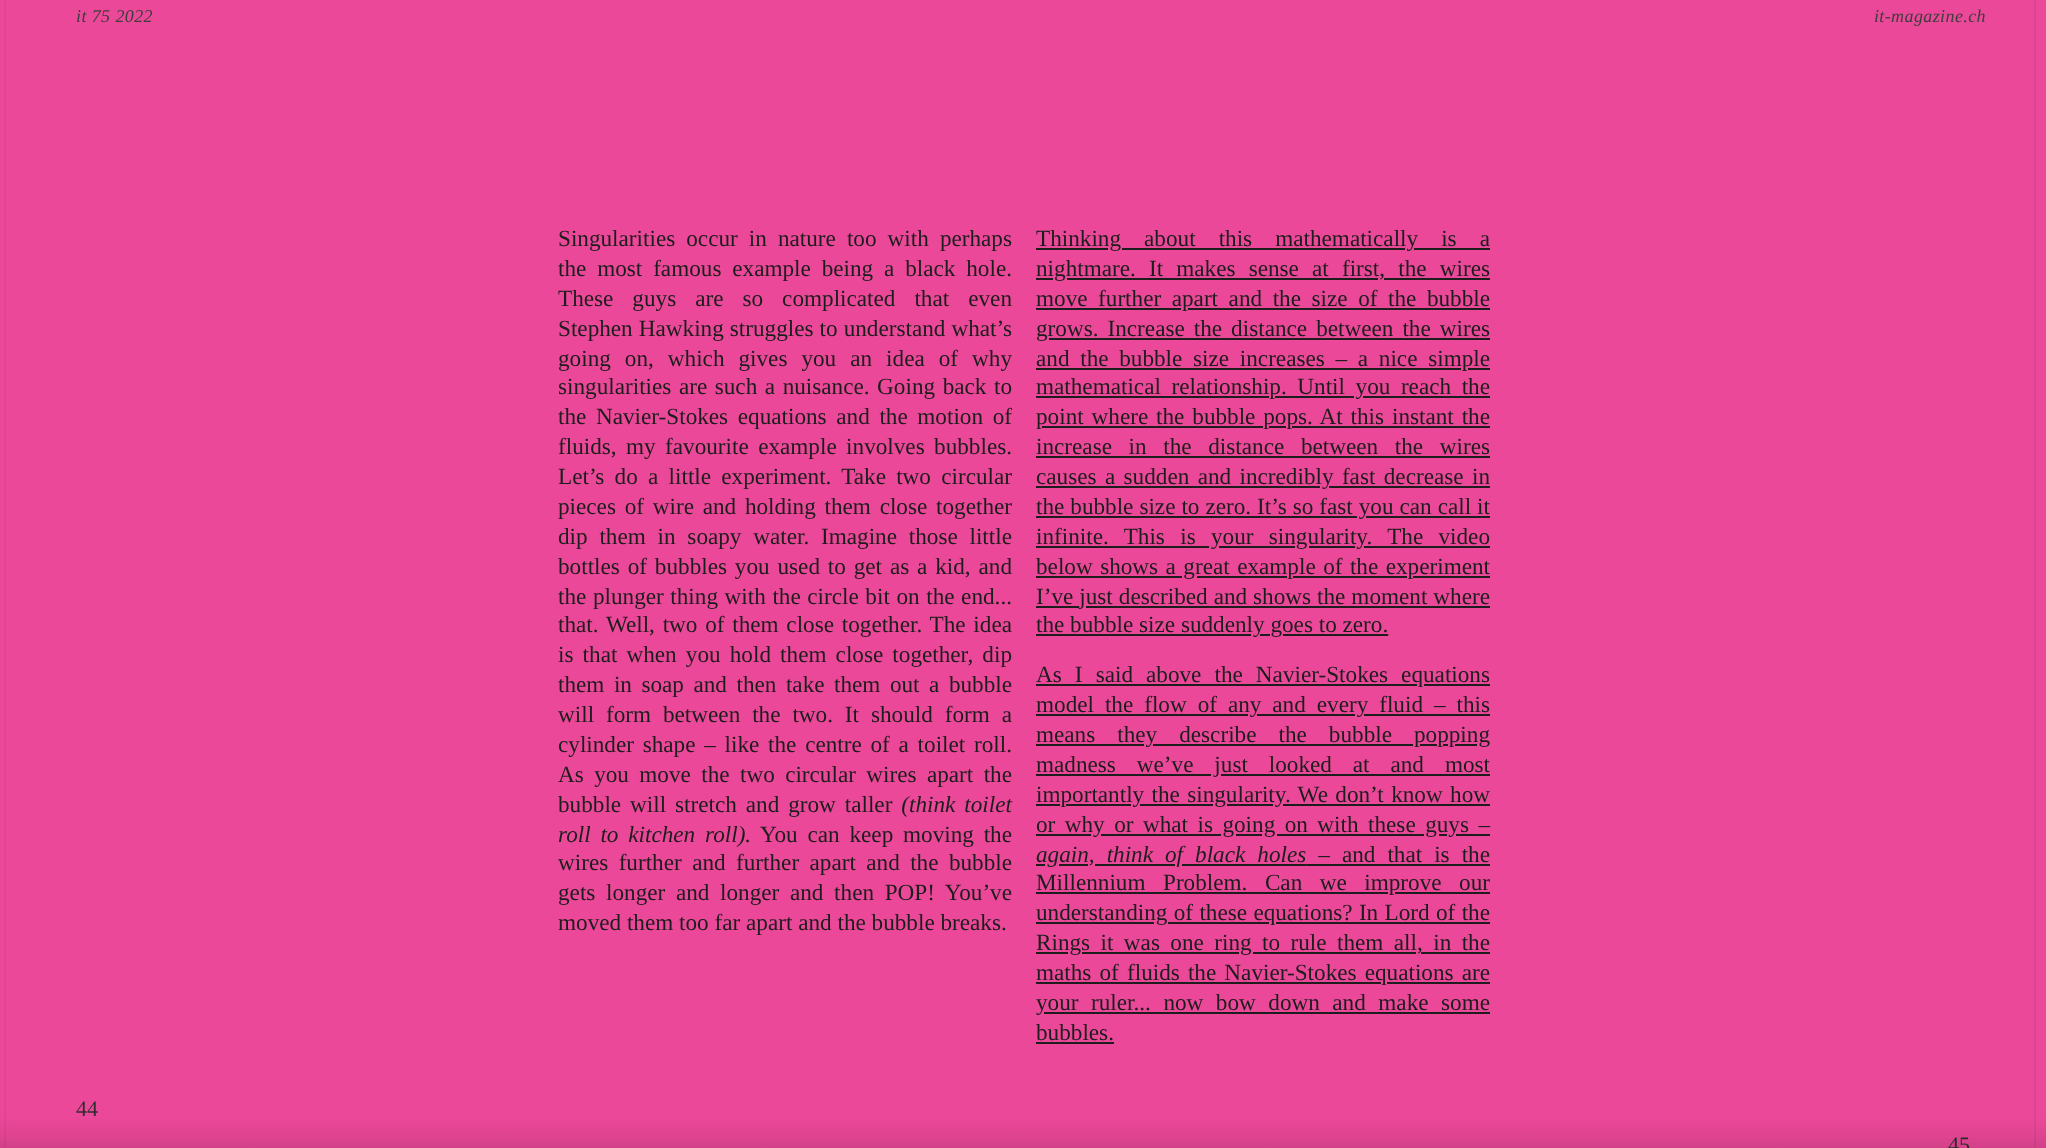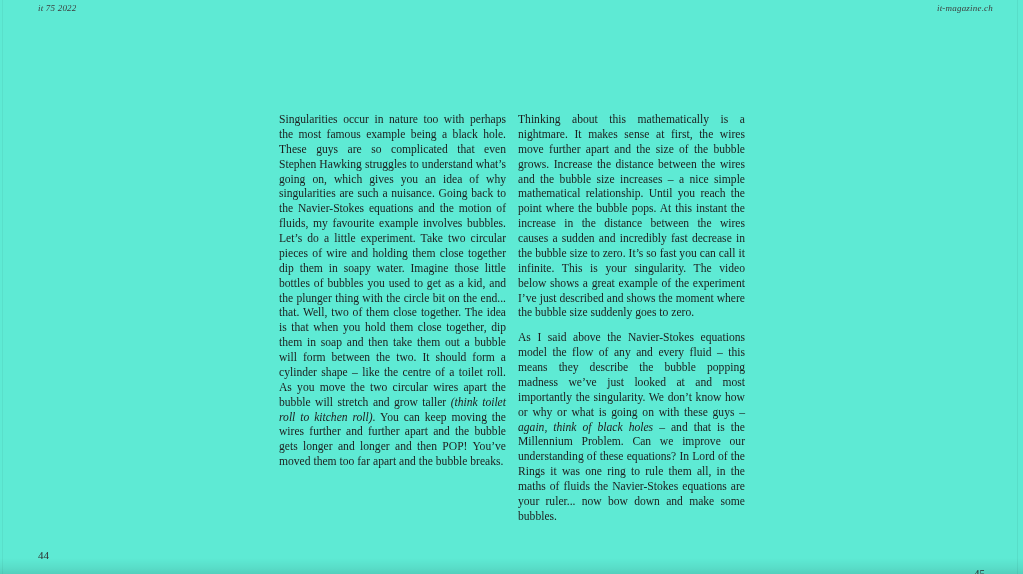--- a/index.html
+++ b/index.html
@@ -10,21 +10,21 @@
     width: 1023px;
     height: 574px;
     background: #ffffff;
     font-family: "Liberation Serif", "DejaVu Serif", serif;
     position: relative;
     overflow: hidden;
   }
   .spread {
     position: absolute;
     inset: 0;
-    background: #5eead4;
+    background: #ec4899;
   }
   
   .runhead {
     position: absolute;
     top: 3px;
     font-style: italic;
     font-size: 9px;
     color: #3d3d3d;
     letter-spacing: 0.2px;
   }
@@ -36,21 +36,21 @@
     top: 113px;
     width: 227px;
     text-align: justify;
     font-size: 11.6px;
     line-height: 14.88px;
     color: #1d1d1d;
     hyphens: auto;
     -webkit-hyphens: auto;
   }
   .col-left  { left: 279px; }
-  .col-right { left: 518px; }
+  .col-right { left: 518px; text-decoration: underline; }
   .col p { margin: 0 0 10px 0; }
   .col em { font-style: italic; }
   
   .pagenum {
     position: absolute;
     top: 549px;
     font-size: 11px;
     color: #2e2e2e;
   }
   .pagenum-left  { left: 38px; }

